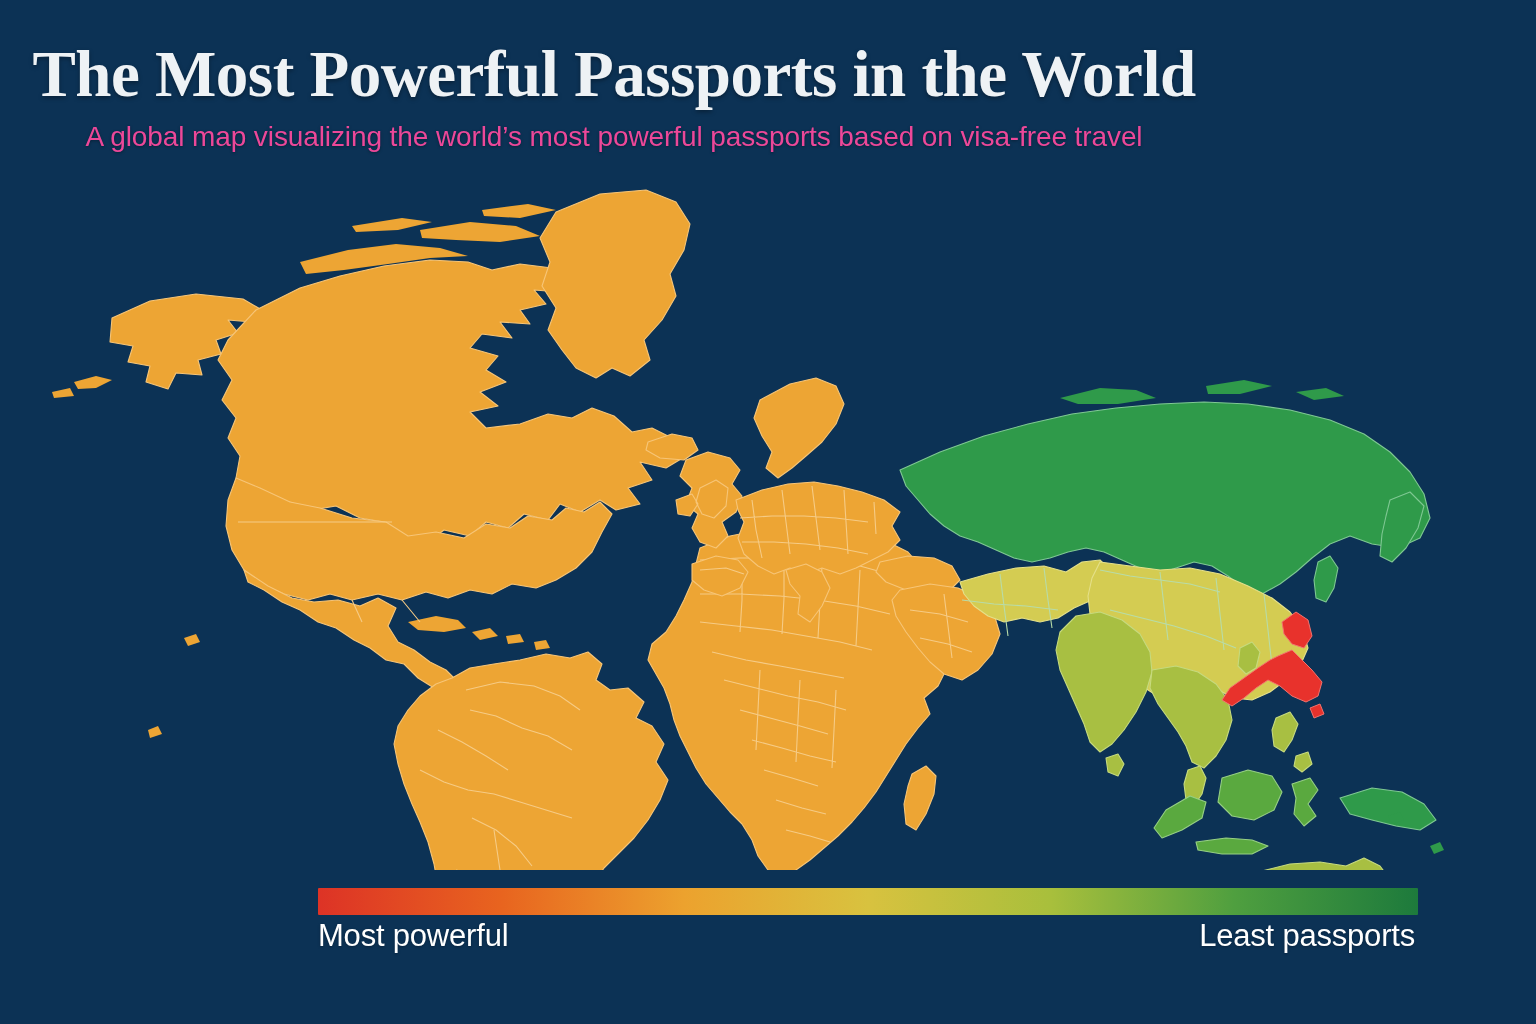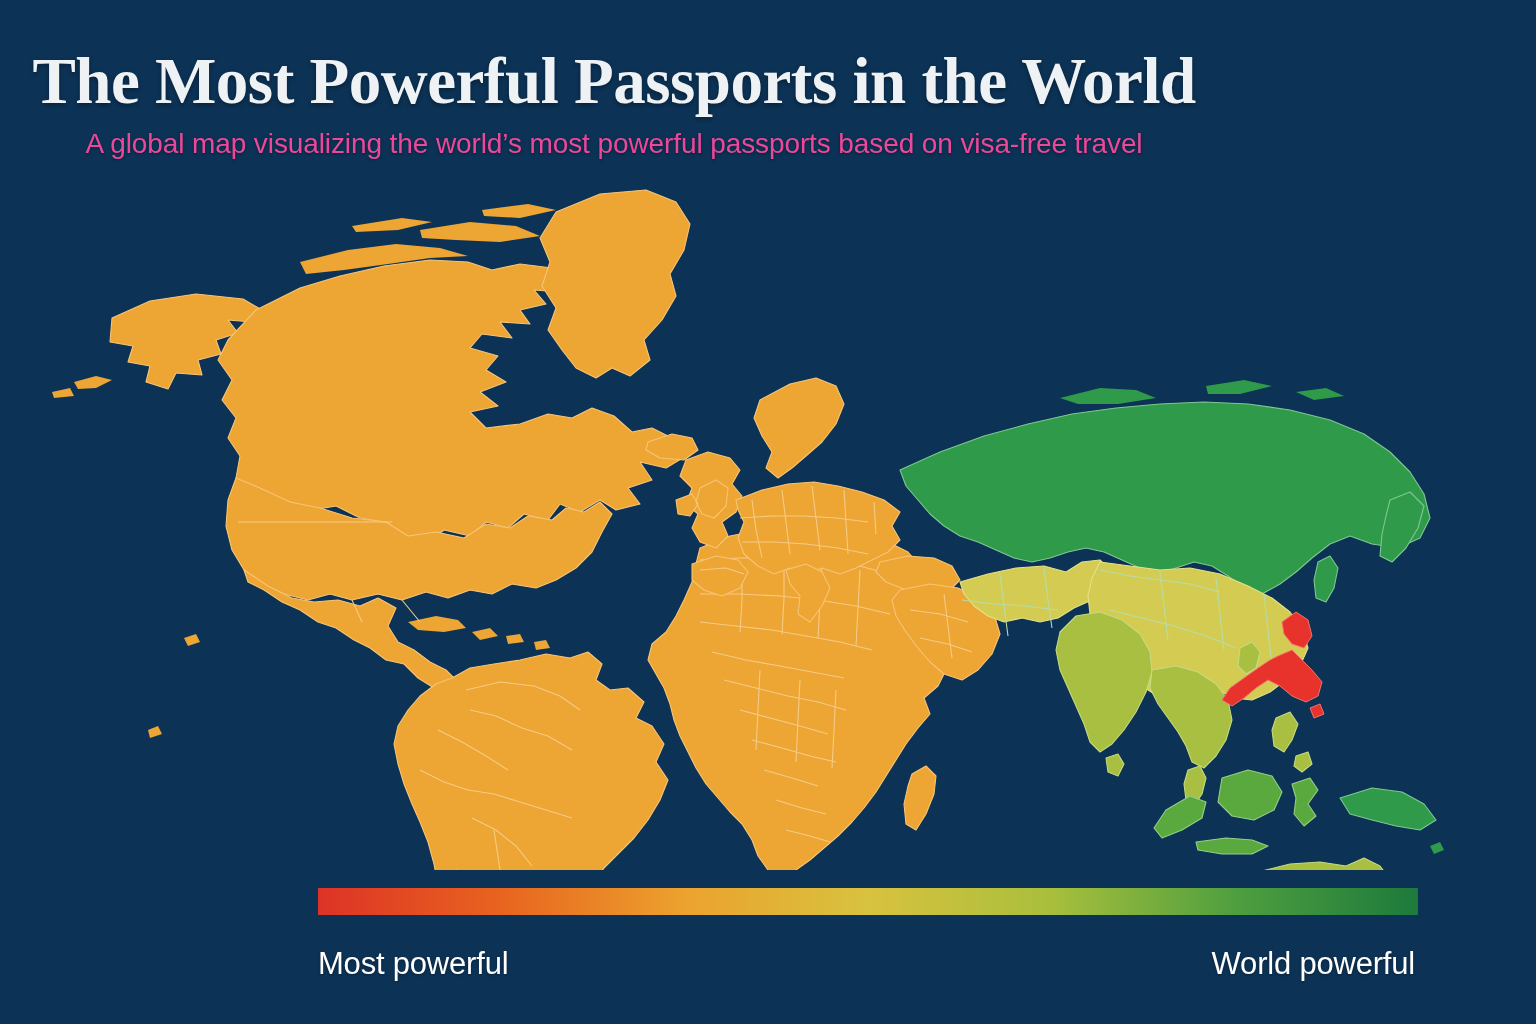--- a/index.html
+++ b/index.html
@@ -8,21 +8,21 @@
     background:#0c3255;
     font-family:"Liberation Sans", sans-serif;
     position:relative;
   }
   #infographic{
     position:absolute;inset:0;
     background:#0c3255;
   }
   
   .header{
-    position:absolute;left:0;top:15px;width:1228px;
+    position:absolute;left:0;top:8px;width:1228px;
     text-align:center;
     z-index:5;
   }
   .title{
     font-family:"Liberation Serif", serif;
     font-weight:700;
     font-size:65px;
     line-height:1.02;
     color:#eef2f5;
     letter-spacing:-0.5px;
@@ -59,21 +59,21 @@
     z-index:6;
   }
   .legend-bar{
     width:1100px;height:27px;
     border-radius:1px;
   }
   .legend-labels{
     position:relative;
     width:1100px;
     height:46px;
-    margin-top:31px;
+    margin-top:3px;
   }
   .legend-label{
     position:absolute;
     font-size:31px;
     color:#ffffff;
     font-family:"Liberation Sans", sans-serif;
     letter-spacing:-0.2px;
     white-space:nowrap;
     text-shadow:0 1px 3px rgba(0,0,0,.3);
     top:0;
@@ -271,17 +271,17 @@
 
       <path class="on" d="M184,468 L196,464 L200,472 L188,476 Z
            M148,560 L158,556 L162,564 L150,568 Z"></path>
     </svg>
   </div>
 
   <div class="legend">
     <div class="legend-bar" id="legend-bar" style="background: linear-gradient(to right, rgb(221, 51, 38), rgb(232, 100, 31), rgb(236, 162, 46), rgb(216, 194, 63), rgb(168, 191, 60), rgb(79, 159, 63), rgb(29, 122, 60));"></div>
     <div class="legend-labels">
       <span class="legend-label left">Most powerful</span>
-      <span class="legend-label right">World powerful</span>
+      <span class="legend-label right">Least passports</span>
     </div>
   </div>
 
 </div>
 
 </body></html>

